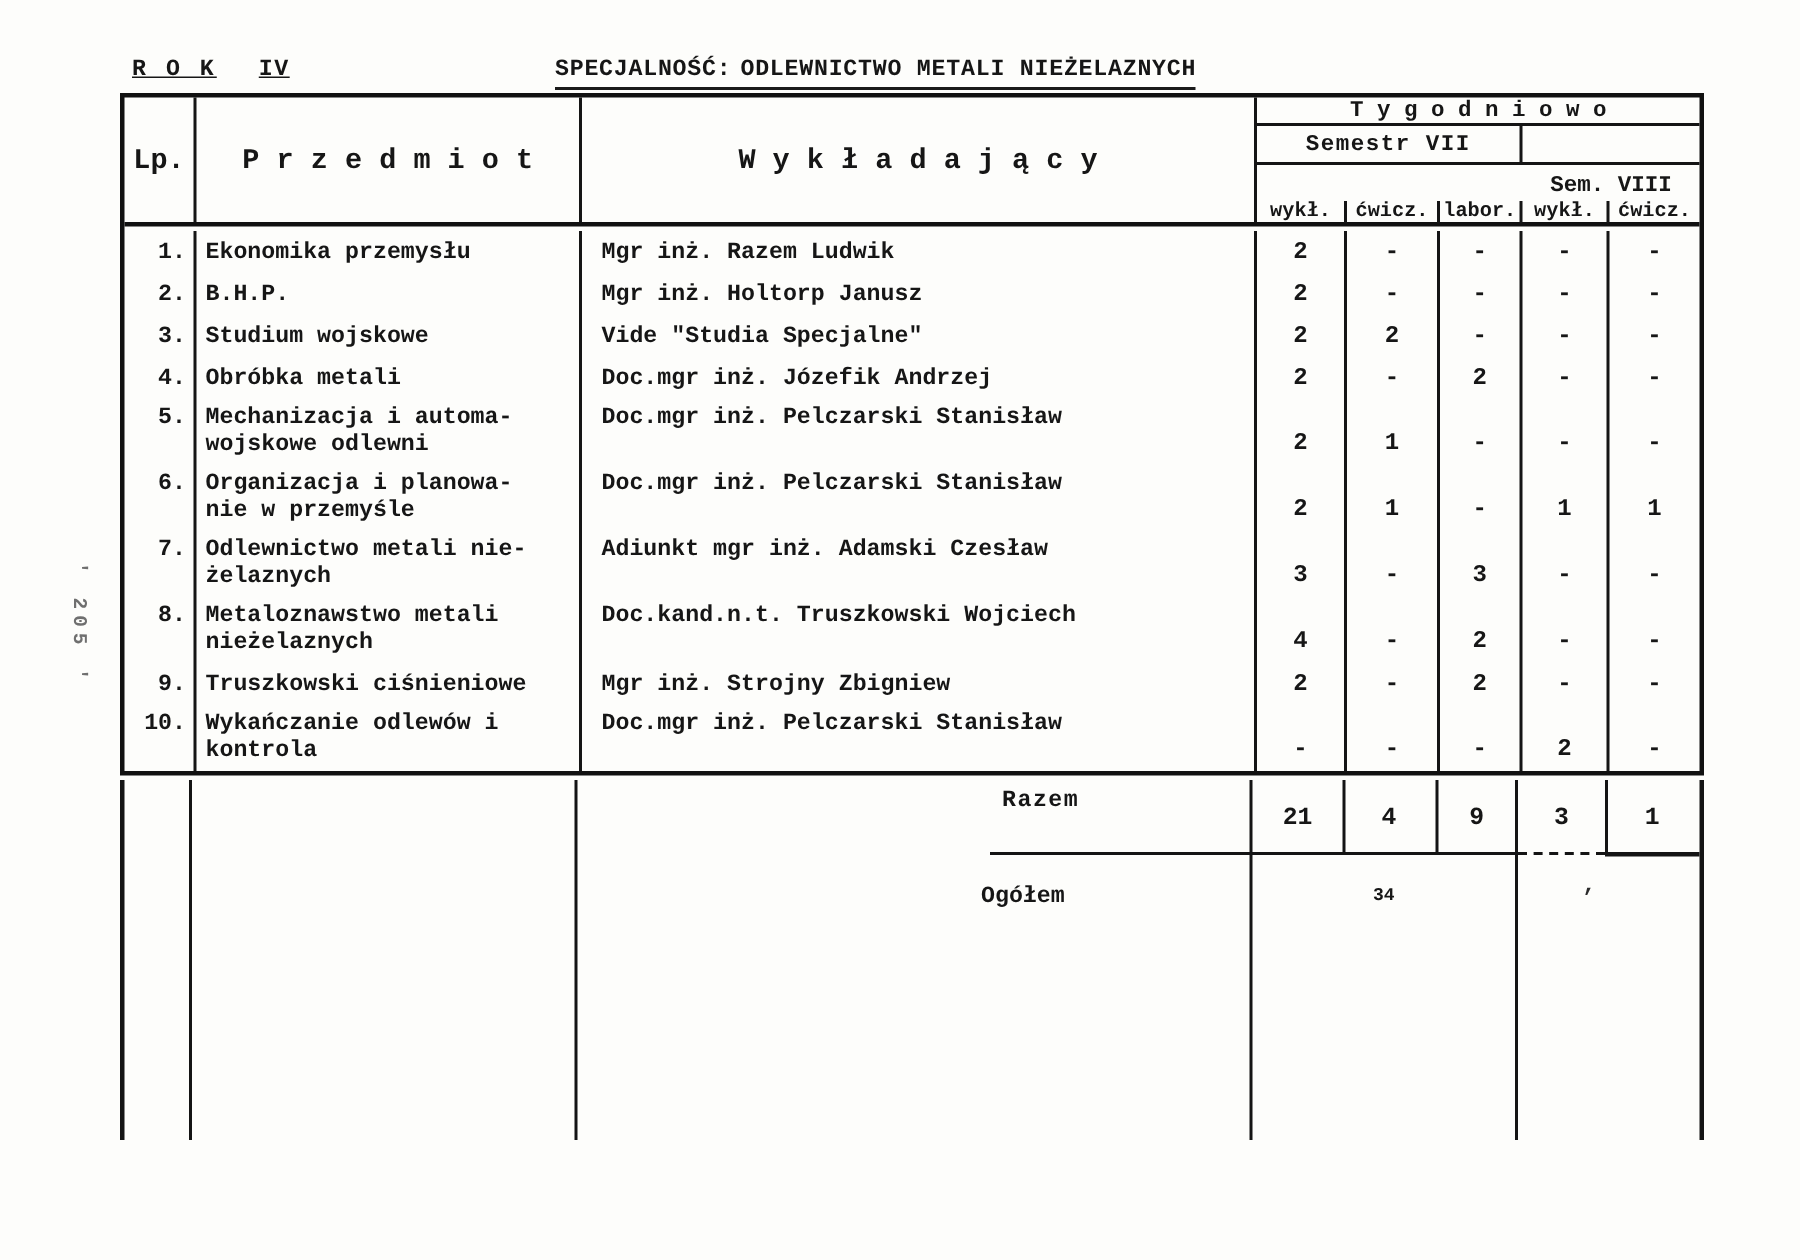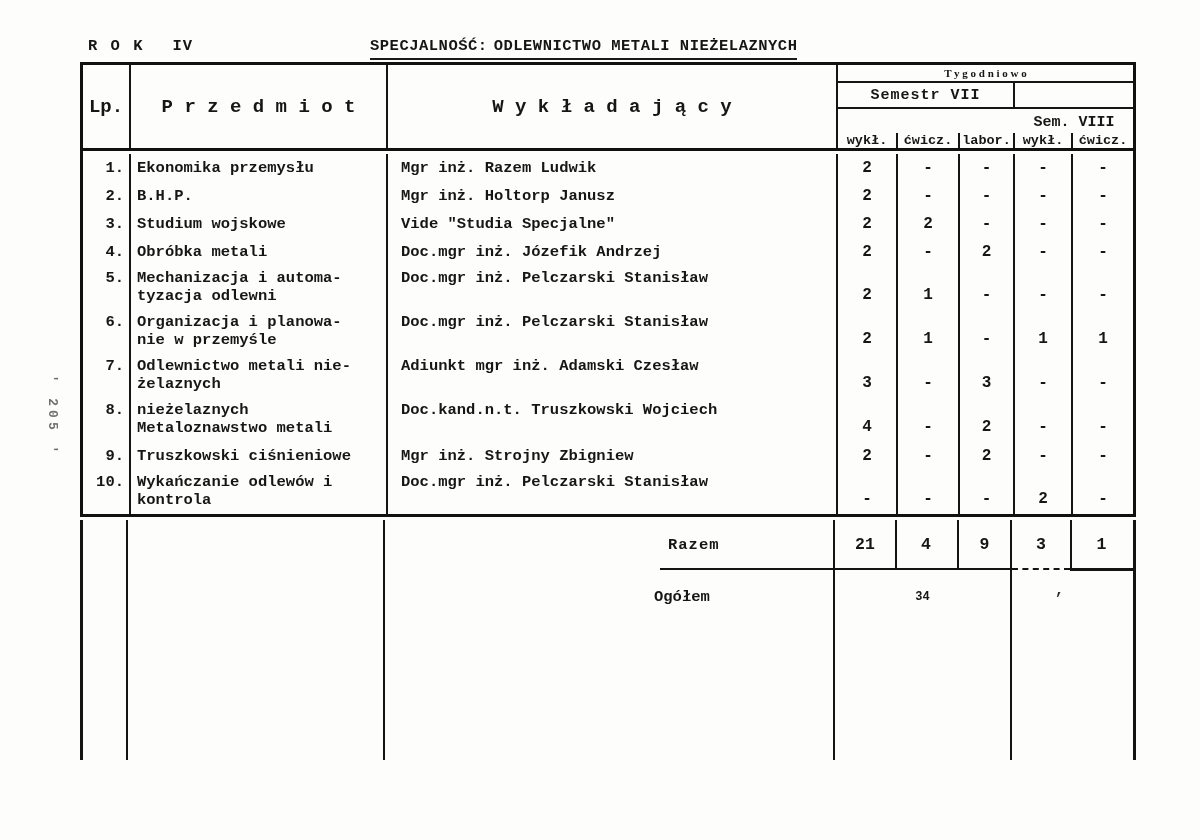--- a/index.html
+++ b/index.html
@@ -9,21 +9,21 @@
     width: 1200px; height: 840px;
     background: #fdfdfb;
     font-family: "Liberation Mono", "DejaVu Sans Mono", monospace;
     color: #161616;
     font-weight: bold;
     overflow: hidden;
   }
 
   
   #titlebar { position: absolute; top: 37px; left: 0; width: 1200px; height: 22px; }
-  #rok-group { position: absolute; left: 88px; top: 0; font-size: 15.5px; letter-spacing: 2px; }
+  #rok-group { position: absolute; left: 88px; top: 0; font-size: 15.5px; letter-spacing: 2px; text-decoration: underline; }
   #rok-value { margin-left: 28px; letter-spacing: 1px; }
   #spec-group { position: absolute; left: 370px; top: 0; font-size: 15.5px; letter-spacing: 0.5px;
     border-bottom: 2px solid #1a1a1a; padding-bottom: 3px; }
   #spec-value { margin-left: 6px; }
 
   
   #main-table {
     position: absolute; left: 80px; top: 62px; width: 1056px;
     border: 3px solid #111;
     background: transparent;
@@ -31,21 +31,21 @@
   .v { border-right: 2px solid #151515; }
 
   
   #thead { display: flex; height: 86px; border-bottom: 3px solid #111; }
   .hcell { display: flex; align-items: center; justify-content: center; font-size: 19px; }
   #h-lp { width: 48px; }
   #h-przedmiot { width: 257px; }
   #h-wykladajacy { width: 450px; }
   #h-stats { flex: 1; display: flex; flex-direction: column; }
   #h-tygodniowo { height: 27px; border-bottom: 2px solid #151515;
-    display: flex; align-items: center; justify-content: center; font-size: 11px; font-family: Liberation Serif, serif; }
+    display: flex; align-items: center; justify-content: center; font-size: 15px; }
   #h-semrow { height: 26px; border-bottom: 2px solid #151515; display: flex; }
   #h-sem7 { width: 177px; display: flex; align-items: center; justify-content: center; font-size: 15px; letter-spacing: 1px; }
   #h-sem8 { flex: 1; display: flex; align-items: center; justify-content: center; font-size: 15px; margin-top: 39px; }
   #h-subrow { flex: 1; display: flex; }
   .subcell { display: flex; align-items: center; justify-content: center; font-size: 13.5px; margin-top: 24px; }
   .sc0 { width: 60px; } .sc1 { width: 62px; } .sc2 { width: 55px; } .sc3 { width: 58px; } .sc4 { flex: 1; }
 
   
   #rows { display: flex; flex-direction: column; padding-top: 3px; }
   .row { display: flex; height: 28px; }
@@ -75,21 +75,21 @@
   .ext-x1 { left: 46px; }
   .ext-x2 { left: 303px; }
   .ext-x3 { left: 753px; }
   .ext-x4 { left: 930px; }
   .ext-x5 { left: 1053px; width: 3px; }
   .ext-short { height: 48px; }
   .ext-s0 { left: 815px; }
   .ext-s1 { left: 877px; }
   .ext-s2 { left: 990px; }
 
-  #razem-label { position: absolute; left: 588px; top: 16px; font-size: 15.5px; letter-spacing: 1px; }
+  #razem-label { position: absolute; left: 588px; top: 4px; font-size: 15.5px; letter-spacing: 1px; }
   #razem-cells { position: absolute; left: 755px; top: 0; width: 298px; height: 48px; display: flex; }
   .razem-cell { display: flex; align-items: center; justify-content: center; font-size: 16.5px; }
   .rz0 { width: 60px; } .rz1 { width: 62px; } .rz2 { width: 55px; } .rz3 { width: 58px; } .rz4 { flex: 1; }
   #razem-rule-a { position: absolute; left: 580px; top: 48px; width: 352px; height: 0; border-top: 2px solid #141414; }
   #razem-rule-b { position: absolute; left: 932px; top: 48px; width: 58px; height: 0; border-top: 2px dashed #141414; }
   #razem-rule-c { position: absolute; left: 990px; top: 48px; width: 63px; height: 0; border-top: 3px solid #141414; }
 
   #ogolem-label { position: absolute; left: 574px; top: 68px; font-size: 15.5px; }
   #ogolem-value { position: absolute; left: 753px; top: 70px; width: 179px; text-align: center; font-size: 12px; }
   #ogolem-mark { position: absolute; left: 975px; top: 62px; font-size: 15px; color: #2a2a2a; }
@@ -179,21 +179,21 @@
         <div class="c-stat st0">2</div>
         <div class="c-stat st1">-</div>
         <div class="c-stat st2">2</div>
         <div class="c-stat st3">-</div>
         <div class="c-stat st4">-</div>
       </div>
       <div class="row tall">
         <div class="c-lp">5.</div>
         <div class="c-subject">
           <div>Mechanizacja i automa-</div>
-          <div>tyzacja odlewni</div>
+          <div>wojskowe odlewni</div>
         </div>
         <div class="c-lecturer">Doc.mgr inż. Pelczarski Stanisław</div>
         <div class="c-stat st0">2</div>
         <div class="c-stat st1">1</div>
         <div class="c-stat st2">-</div>
         <div class="c-stat st3">-</div>
         <div class="c-stat st4">-</div>
       </div>
       <div class="row tall">
         <div class="c-lp">6.</div>
@@ -217,22 +217,22 @@
         <div class="c-lecturer">Adiunkt mgr inż. Adamski Czesław</div>
         <div class="c-stat st0">3</div>
         <div class="c-stat st1">-</div>
         <div class="c-stat st2">3</div>
         <div class="c-stat st3">-</div>
         <div class="c-stat st4">-</div>
       </div>
       <div class="row tall">
         <div class="c-lp">8.</div>
         <div class="c-subject">
+          <div>Metaloznawstwo metali</div>
           <div>nieżelaznych</div>
-          <div>Metaloznawstwo metali</div>
         </div>
         <div class="c-lecturer">Doc.kand.n.t. Truszkowski Wojciech</div>
         <div class="c-stat st0">4</div>
         <div class="c-stat st1">-</div>
         <div class="c-stat st2">2</div>
         <div class="c-stat st3">-</div>
         <div class="c-stat st4">-</div>
       </div>
       <div class="row">
         <div class="c-lp">9.</div>

